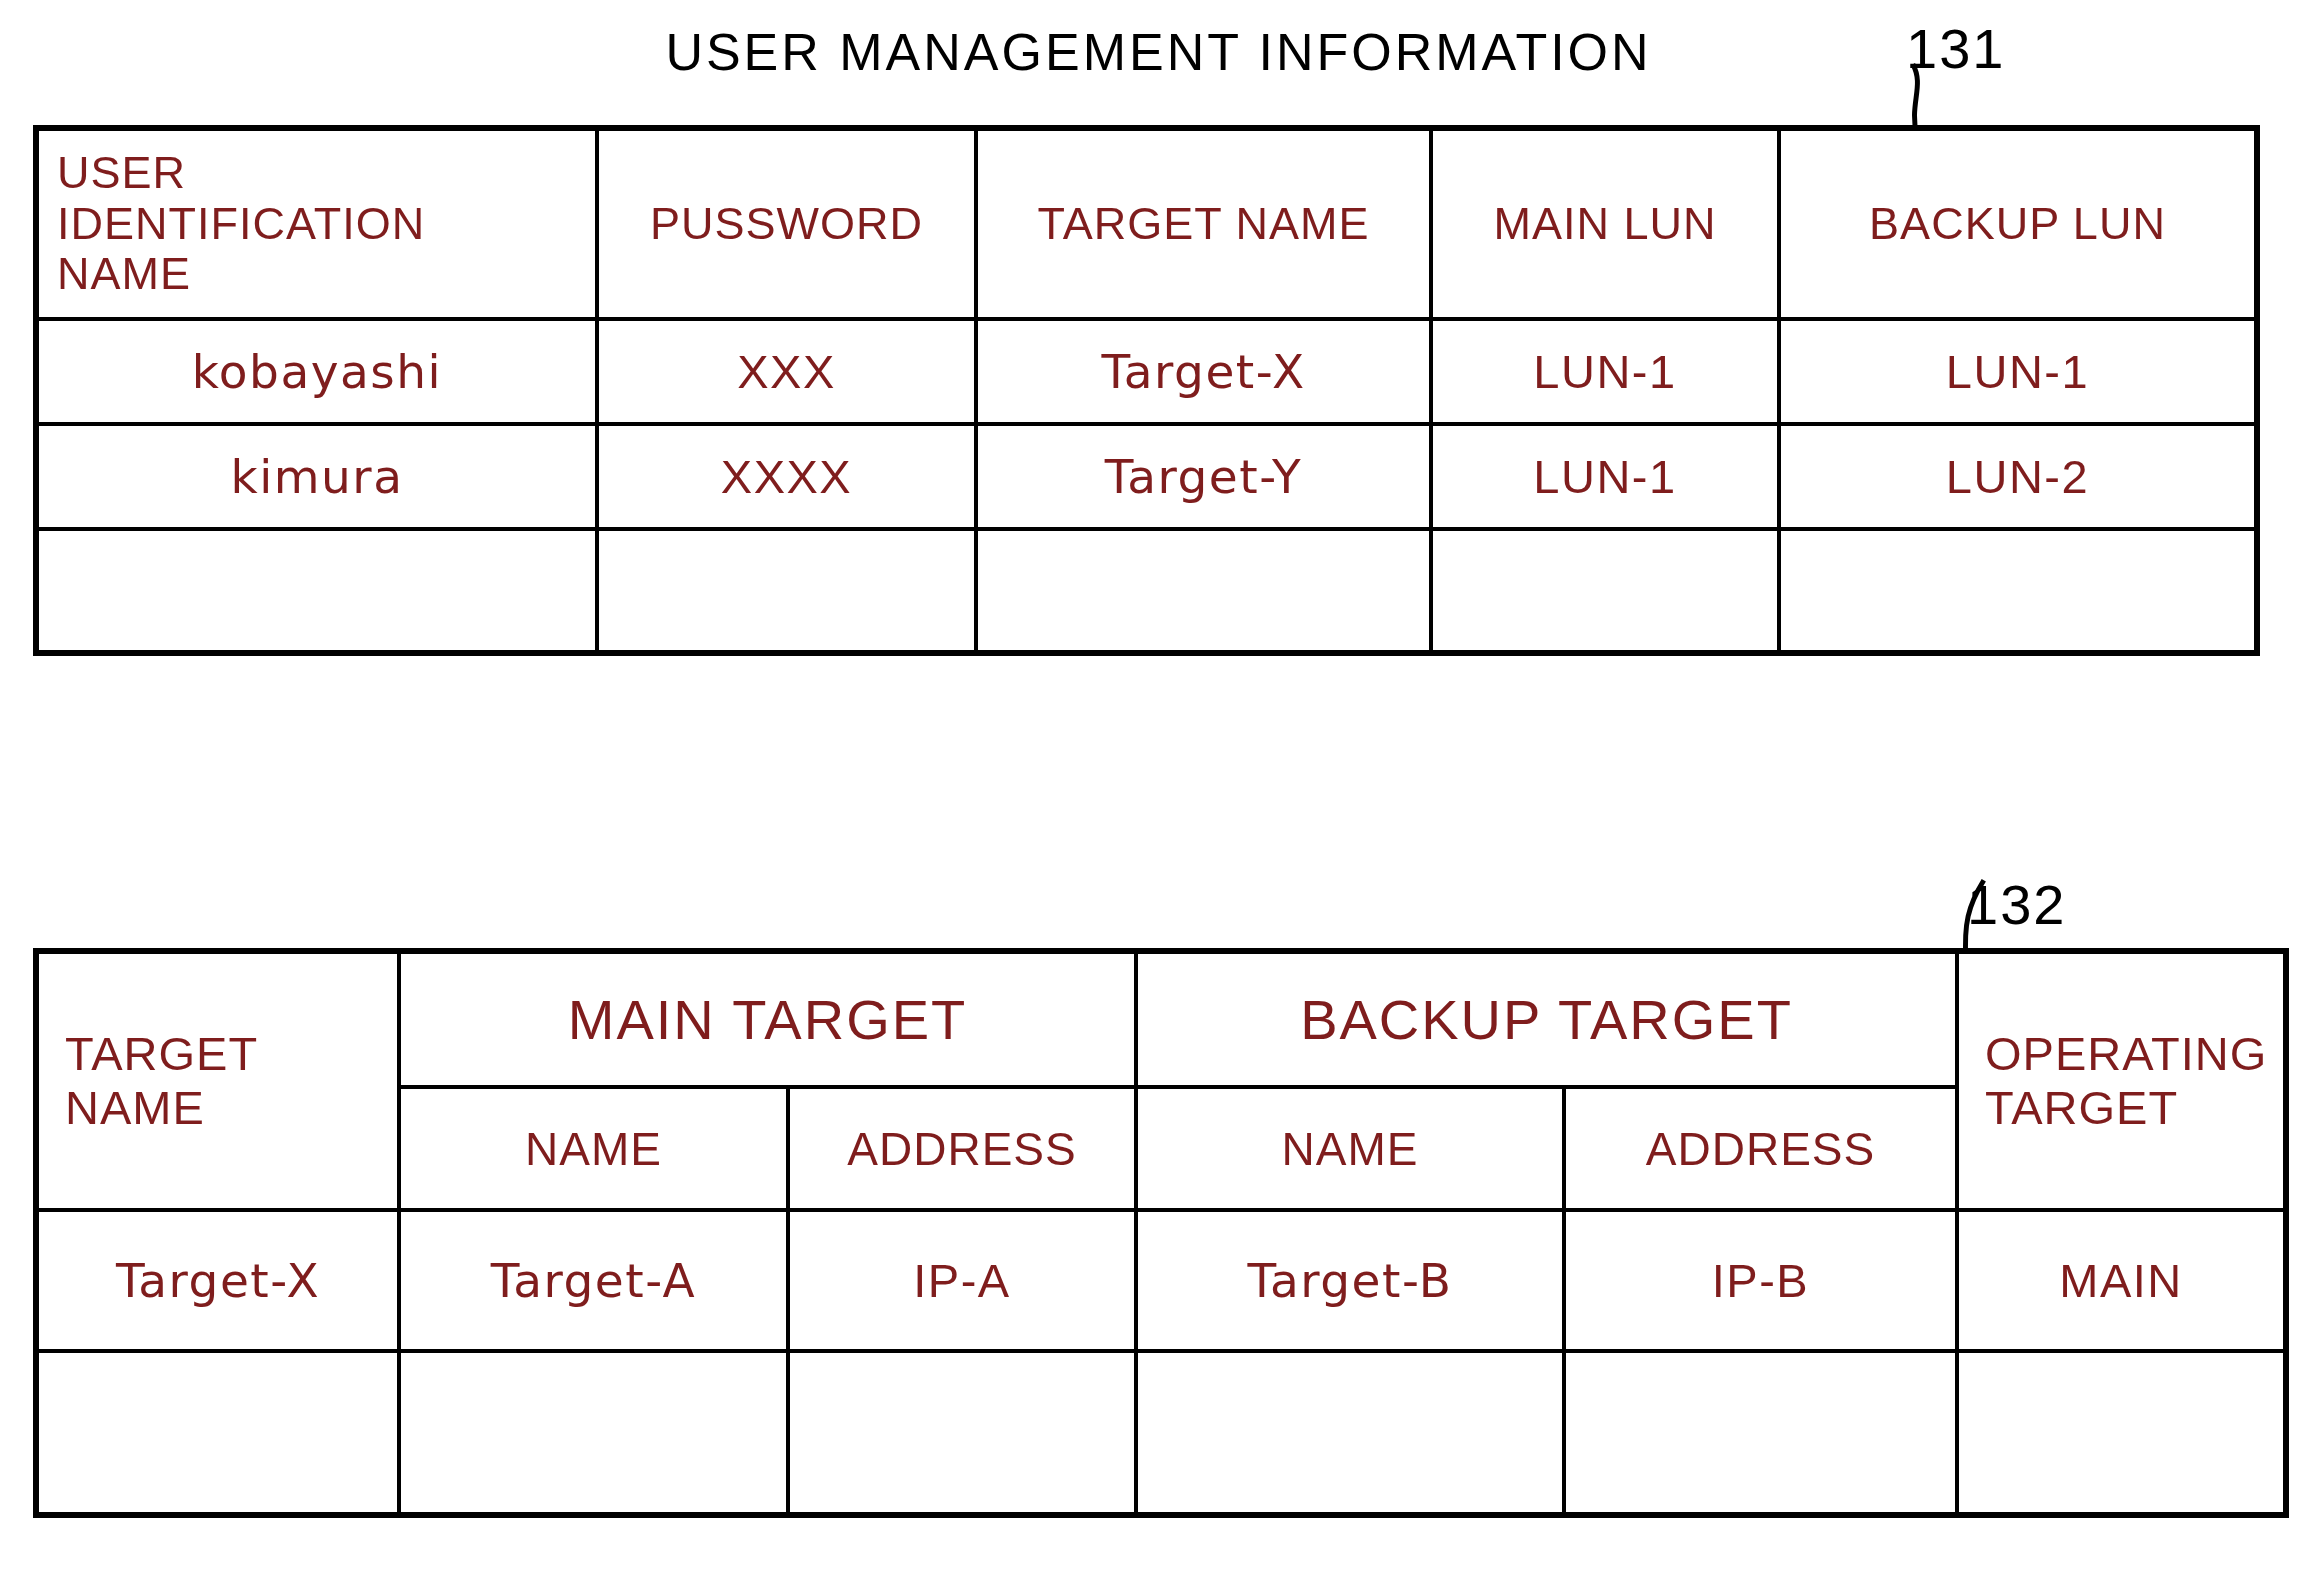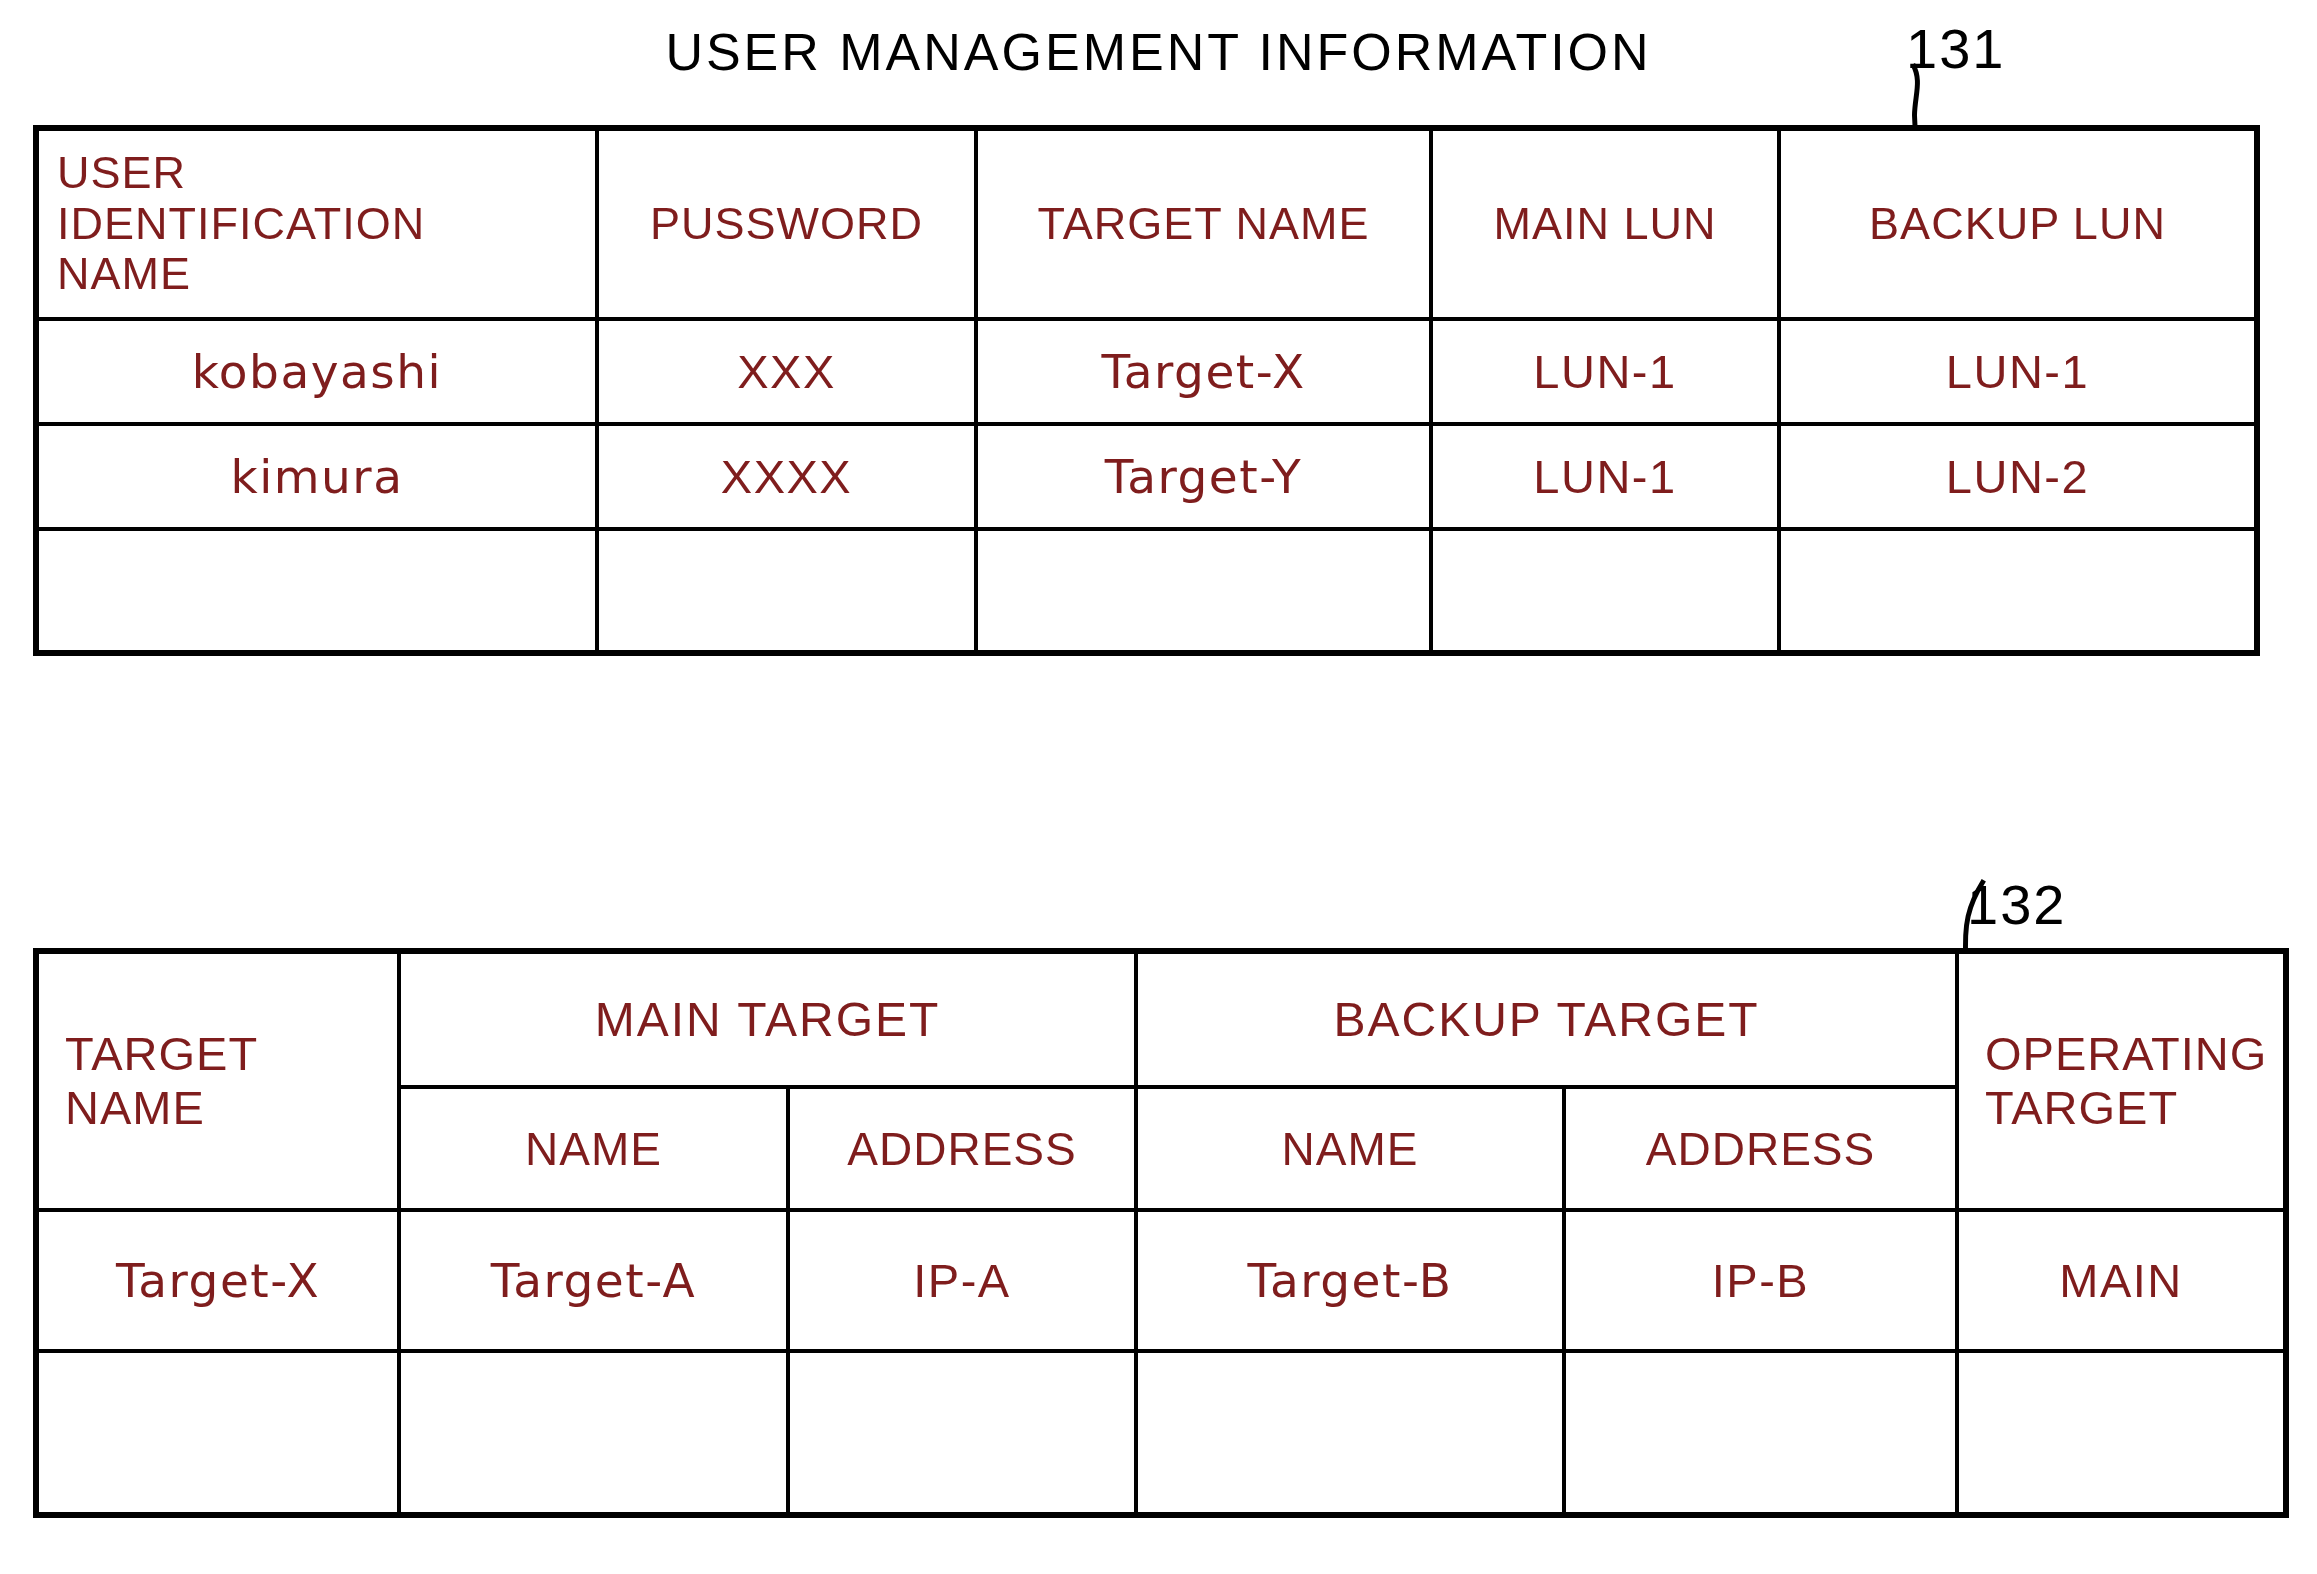--- a/index.html
+++ b/index.html
@@ -105,21 +105,21 @@
     top: 948px;
     width: 2251px;
     padding-left: 8px;
   }
   #table-132 td {
     font-size: 47px;
     letter-spacing: 1.5px;
   }
   #table-132 .grp-hdr {
     height: 131px;
-    font-size: 48px;
+    font-size: 56px;
     letter-spacing: 2px;
   }
   #table-132 .sub-hdr {
     height: 119px;
     font-size: 46px;
     letter-spacing: 1px;
   }
   #table-132 .span-hdr {
     font-size: 47px;
     line-height: 1.14;

